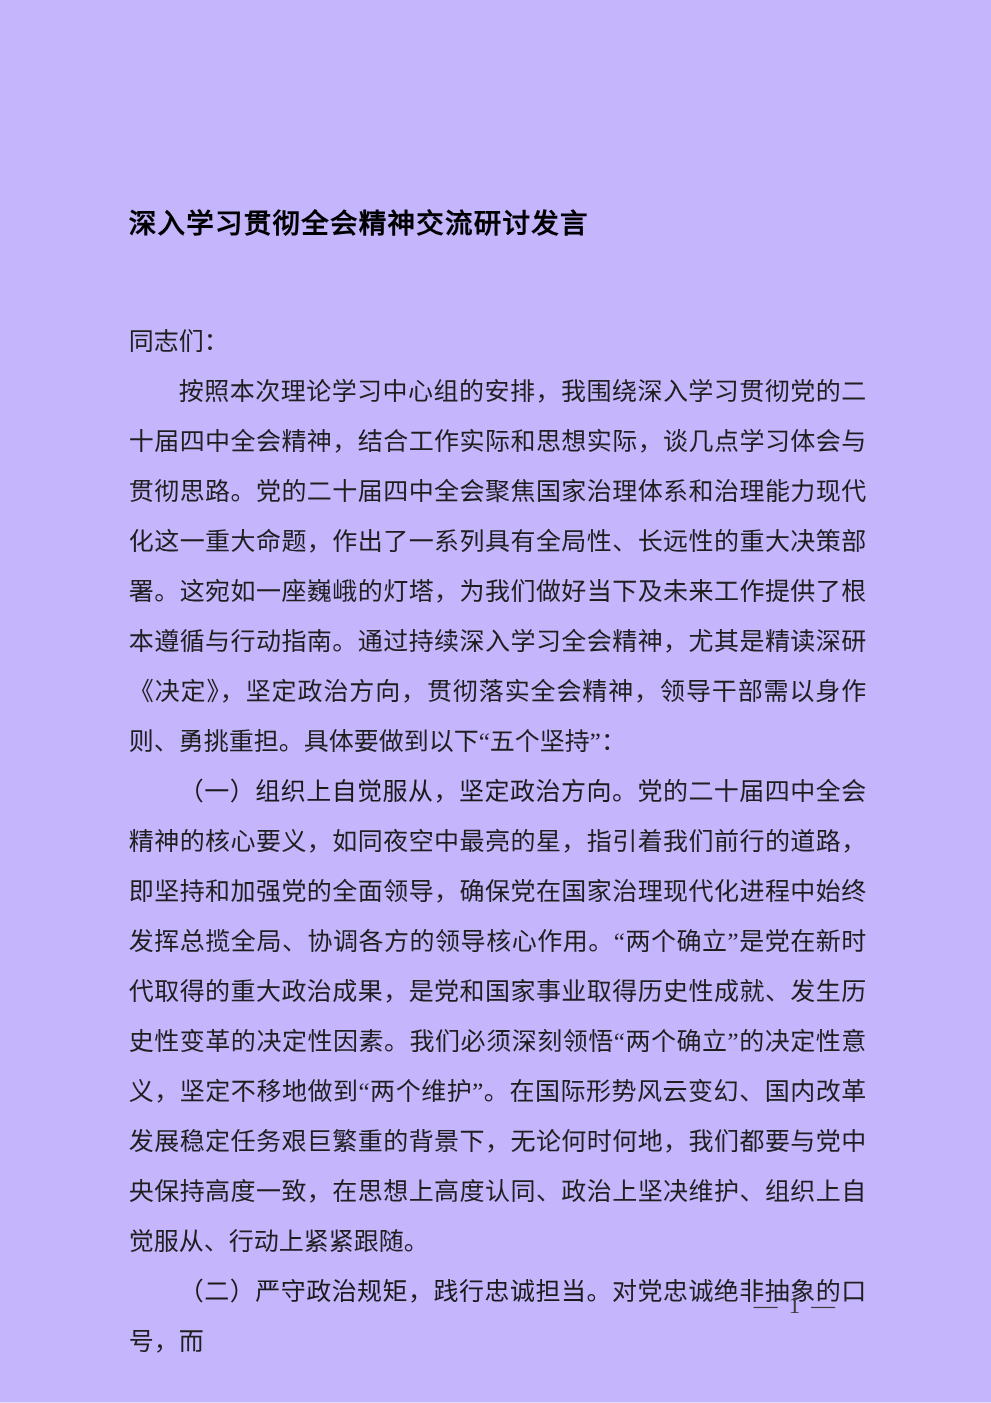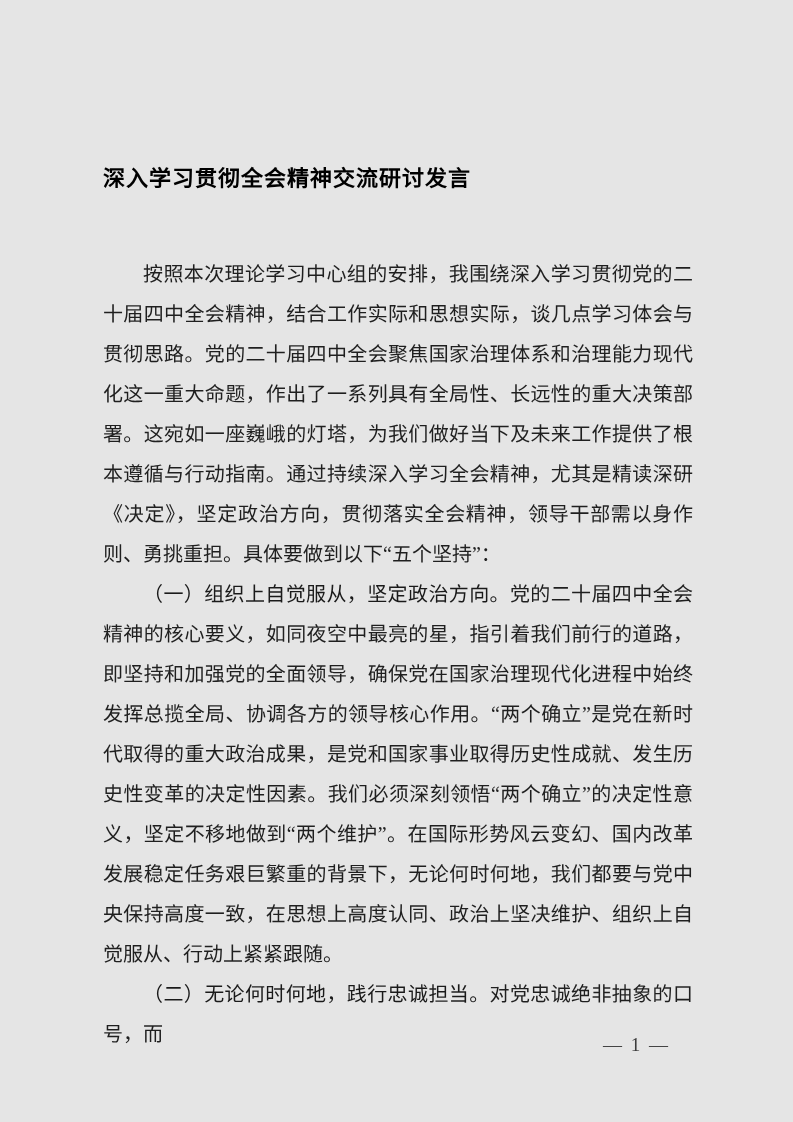--- a/index.html
+++ b/index.html
@@ -4,21 +4,21 @@
 <style>
   html, body {
     margin: 0;
     padding: 0;
     background: #ffffff;
   }
   .page {
     position: relative;
     width: 793px;
     height: 1122px;
-    background: #e5e5e5;
+    background: #c4b5fd;
     overflow: hidden;
     font-family: "Liberation Serif", "DejaVu Serif", serif;
     color: #1f1f1f;
   }
   .sheet {
     position: absolute;
     top: 164px;
     left: 103px;
     width: 590px;
   }
@@ -71,25 +71,26 @@
 </head>
 <body>
 
 <div class="page">
   <div class="sheet">
 
     <h1 class="doc-title">深入学习贯彻全会精神交流研讨发言</h1>
 
     <div class="body-text">
 
+      <p class="salutation">同志们：</p>
 
       <p class="para">按照本次理论学习中心组的安排，我围绕深入学习贯彻党的二十届四中全会精神，结合工作实际和思想实际，谈几点学习体会与贯彻思路。党的二十届四中全会聚焦国家治理体系和治理能力现代化这一重大命题，作出了一系列具有全局性、长远性的重大决策部署。这宛如一座巍峨的灯塔，为我们做好当下及未来工作提供了根本遵循与行动指南。通过持续深入学习全会精神，尤其是精读深研《决定》，坚定政治方向，贯彻落实全会精神，领导干部需以身作则、勇挑重担。具体要做到以下“五个坚持”：</p>
 
 
       <p class="para"><span class="lead">（一）组织上自觉服从，坚定政治方向。</span><span>党的二十届四中全会精神的核心要义，如同夜空中最亮的星，指引着我们前行的道路，即坚持和加强党的全面领导，确保党在国家治理现代化进程中始终发挥总揽全局、协调各方的领导核心作用。“两个确立”是党在新时代取得的重大政治成果，是党和国家事业取得历史性成就、发生历史性变革的决定性因素。我们必须深刻领悟“两个确立”的决定性意义，坚定不移地做到“两个维护”。在国际形势风云变幻、国内改革发展稳定任务艰巨繁重的背景下，无论何时何地，我们都要与党中央保持高度一致，在思想上高度认同、政治上坚决维护、组织上自觉服从、行动上紧紧跟随。</span></p>
 
-      <p class="para"><span class="lead">（二）无论何时何地，践行忠诚担当。</span><span>对党忠诚绝非抽象的口号，而</span></p>
+      <p class="para"><span class="lead">（二）严守政治规矩，践行忠诚担当。</span><span>对党忠诚绝非抽象的口号，而</span></p>
 
     </div>
   </div>
 
   <div class="page-number">— 1 —</div>
 </div>
 
 </body></html>

